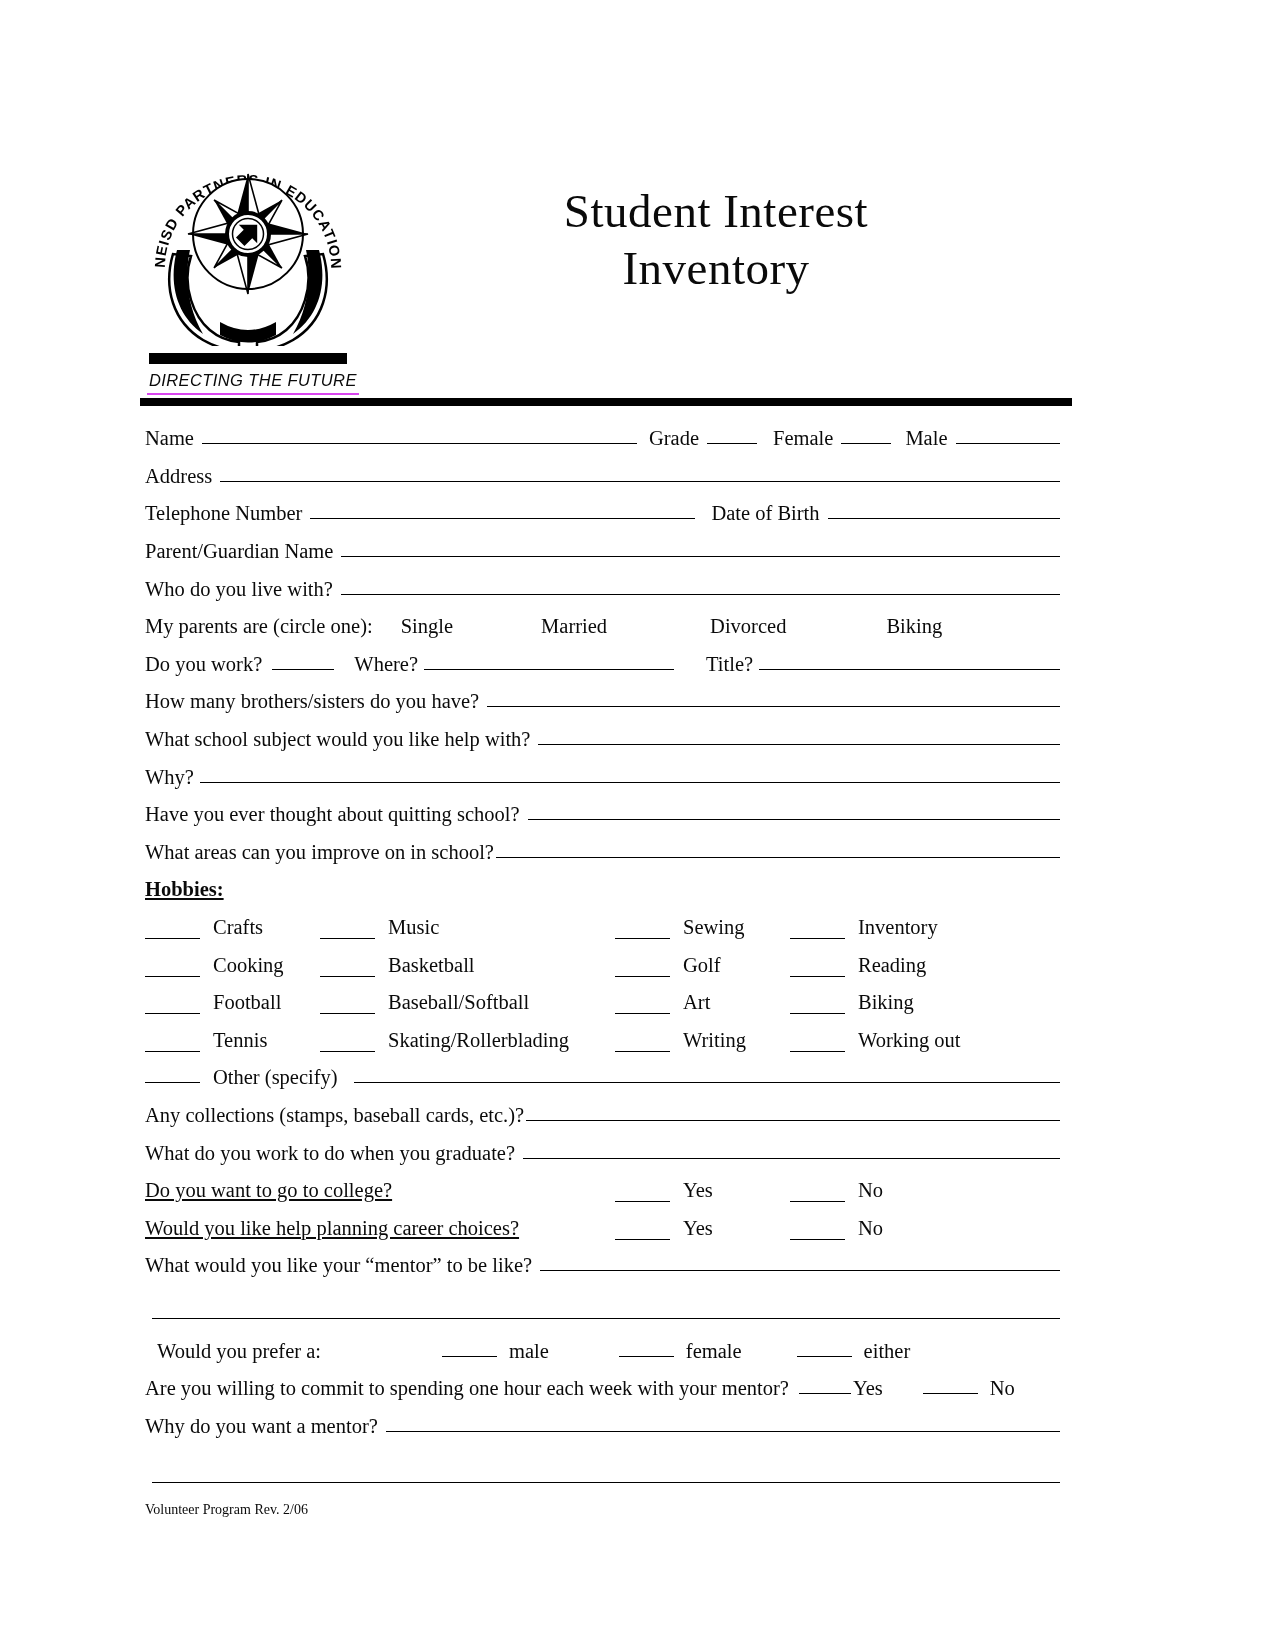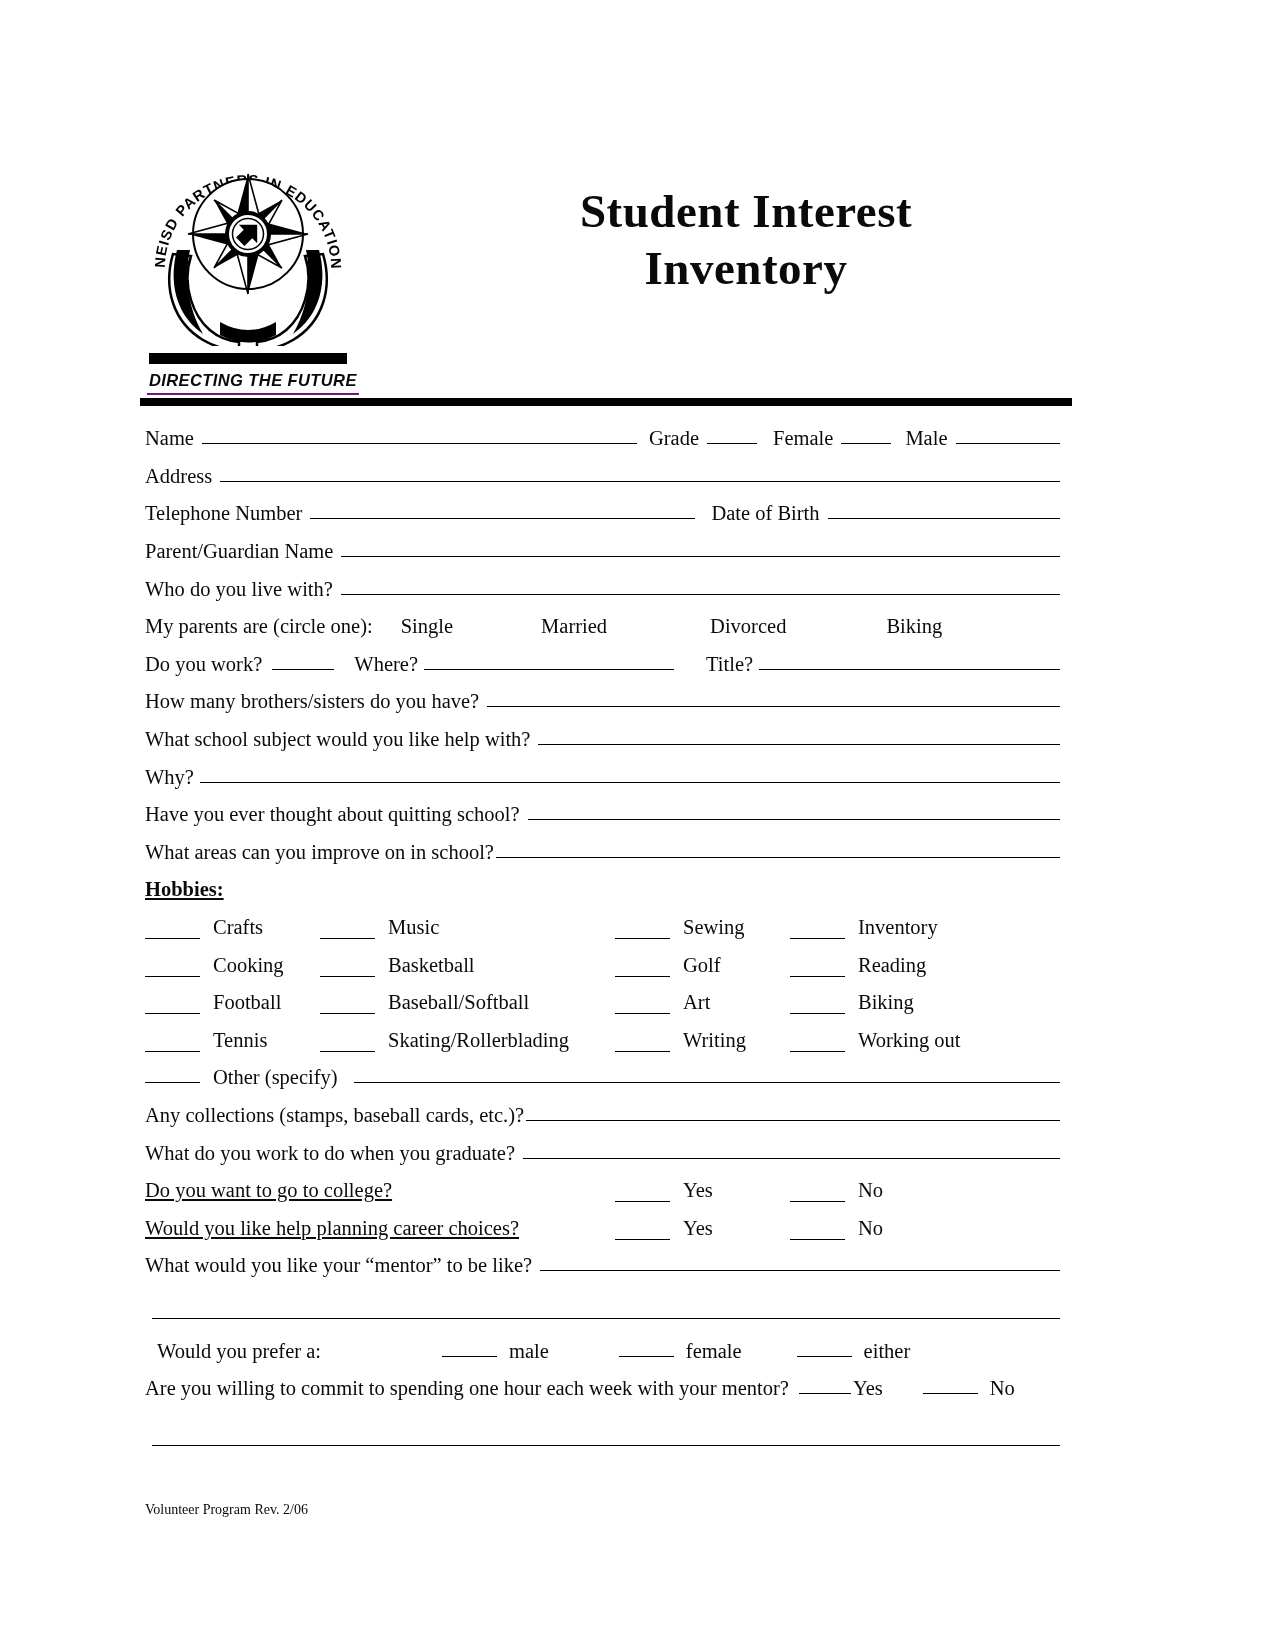--- a/index.html
+++ b/index.html
@@ -2,25 +2,25 @@
 <html><head>
 <meta charset="utf-8">
 <style>
   html,body{margin:0;padding:0;background:#fff;}
   .page{position:relative;width:1275px;height:1650px;background:#fff;color:#0a0a0a;
         font-family:"Liberation Serif",serif;font-size:20.5px;overflow:hidden;}
 
   
   .logo{position:absolute;left:143px;top:136px;width:210px;}
   .logo-bar{height:11px;background:#000;margin:2px 6px 4px 6px;}
-  .logo-tagline{font-family:"Liberation Sans",sans-serif;font-style:italic;font-weight:bold;
-                font-size:16.5px;letter-spacing:.4px;border-bottom:2px solid #701a75;
+  .logo-tagline{font-family:"Liberation Sans",sans-serif;font-style:italic;font-weight:normal;
+                font-size:16.5px;letter-spacing:.4px;border-bottom:2px solid #d946ef;
                 padding:0 2px 3px 2px;display:inline-block;margin-left:4px;white-space:nowrap;}
-  .title{position:absolute;left:446px;top:183px;width:600px;text-align:center;
-         font-weight:bold;font-size:47px;line-height:1.22;letter-spacing:.5px;}
+  .title{position:absolute;left:416px;top:183px;width:600px;text-align:center;
+         font-weight:normal;font-size:47px;line-height:1.22;letter-spacing:.5px;}
   .rule{position:absolute;left:140px;top:398px;width:932px;height:8px;background:#000;}
 
   
   .form{position:absolute;left:145px;top:420px;width:915px;}
   .row{display:flex;align-items:center;height:37.6px;white-space:nowrap;}
   .lbl{flex:0 0 auto;}
   .bold{font-weight:bold;text-decoration:underline;}
   .blank{display:inline-block;height:0;border-bottom:1.8px solid #000;
          position:relative;top:5px;flex:0 0 auto;margin-left:8px;}
   .grow{flex:1 1 auto;}
@@ -335,20 +335,24 @@
     </div>
 
     <div class="row">
       <span class="lbl">Are you willing to commit to spending one hour each week with your mentor?</span>
       <span class="blank w52 ml10"></span>
       <span class="lbl ml2">Yes</span>
       <span class="blank w55 ml40"></span>
       <span class="lbl ml12">No</span>
     </div>
 
+    <div class="row">
+      <span class="lbl">Why do you want a mentor?</span>
+      <span class="blank grow"></span>
+    </div>
 
     <div class="row mt14">
       <span class="blank grow ml7"></span>
     </div>
 
   </div>
 
   <div class="footer">Volunteer Program Rev. 2/06</div>
 
 </div>

